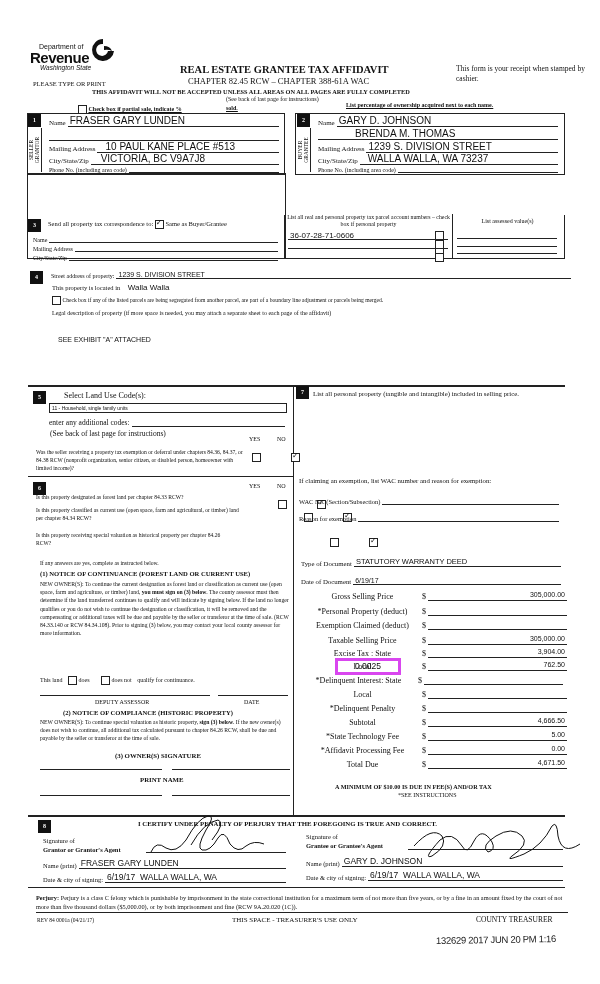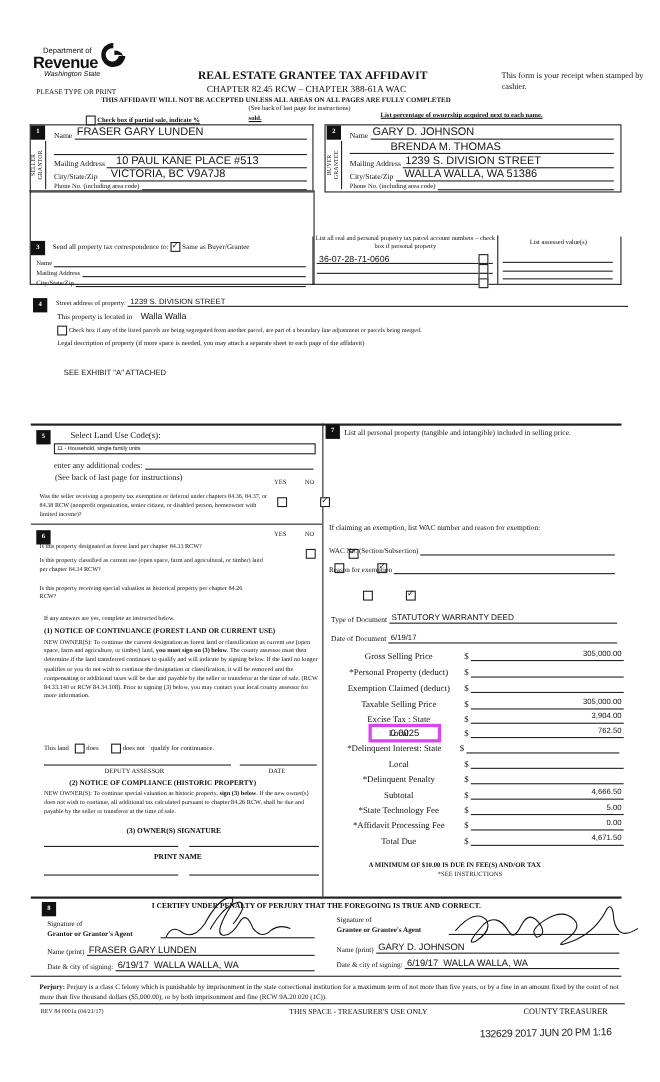--- a/index.html
+++ b/index.html
@@ -116,21 +116,21 @@
 </div>
 <div class="row" style="left:318px;top:142px;width:240px;">
   <span class="lbl">Mailing Address</span>
   <div class="fill">
       <span class="typ" style="left:2px;">1239 S. DIVISION STREET</span>
     </div>
 </div>
 <div class="row" style="left:318px;top:154px;width:240px;">
   <span class="lbl">City/State/Zip</span>
   <div class="fill">
-      <span class="typ" style="left:8px;">WALLA WALLA, WA  51386</span>
+      <span class="typ" style="left:8px;">WALLA WALLA, WA  73237</span>
     </div>
 </div>
 <div class="row" style="left:318px;top:164px;width:240px;">
   <span class="tiny">Phone No. (including area code)</span>
   <div class="fill" style="height:8px;">
       <span></span>
     </div>
 </div>
 
 
@@ -416,18 +416,18 @@
 </div>
 
 
 <div class="abs" style="left:28px;top:887px;width:537px;border-top:1px solid #222;"></div>
 <div class="abs" style="left:36px;top:893px;width:532px;font-size:6.3px;line-height:9px;">
   <b>Perjury:</b>
   <span>Perjury is a class C felony which is punishable by imprisonment in the state correctional institution for a maximum term of not more than five years, or by a fine in an amount fixed by the court of not more than five thousand dollars ($5,000.00), or by both imprisonment and fine (RCW 9A.20.020 (1C)).</span>
 </div>
 <div class="abs" style="left:36px;top:912px;width:532px;border-top:1px solid #222;"></div>
 <div class="abs" style="left:37px;top:917px;font-size:5.5px;">REV 84 0001a (04/21/17)</div>
-<div class="abs" style="left:232px;top:916px;font-size:7px;margin-left:31px;">THIS SPACE - TREASURER'S USE ONLY</div>
+<div class="abs" style="left:232px;top:916px;font-size:7px;">THIS SPACE - TREASURER'S USE ONLY</div>
 <div class="abs" style="left:476px;top:915px;font-size:7.5px;">COUNTY TREASURER</div>
 <div class="abs sans" style="left:436px;top:934px;font-size:9.5px;color:#222;letter-spacing:-0.3px;transform:rotate(-1deg);">132629 2017 JUN 20 PM 1:16</div>
 
 
 
 
 </body></html>

